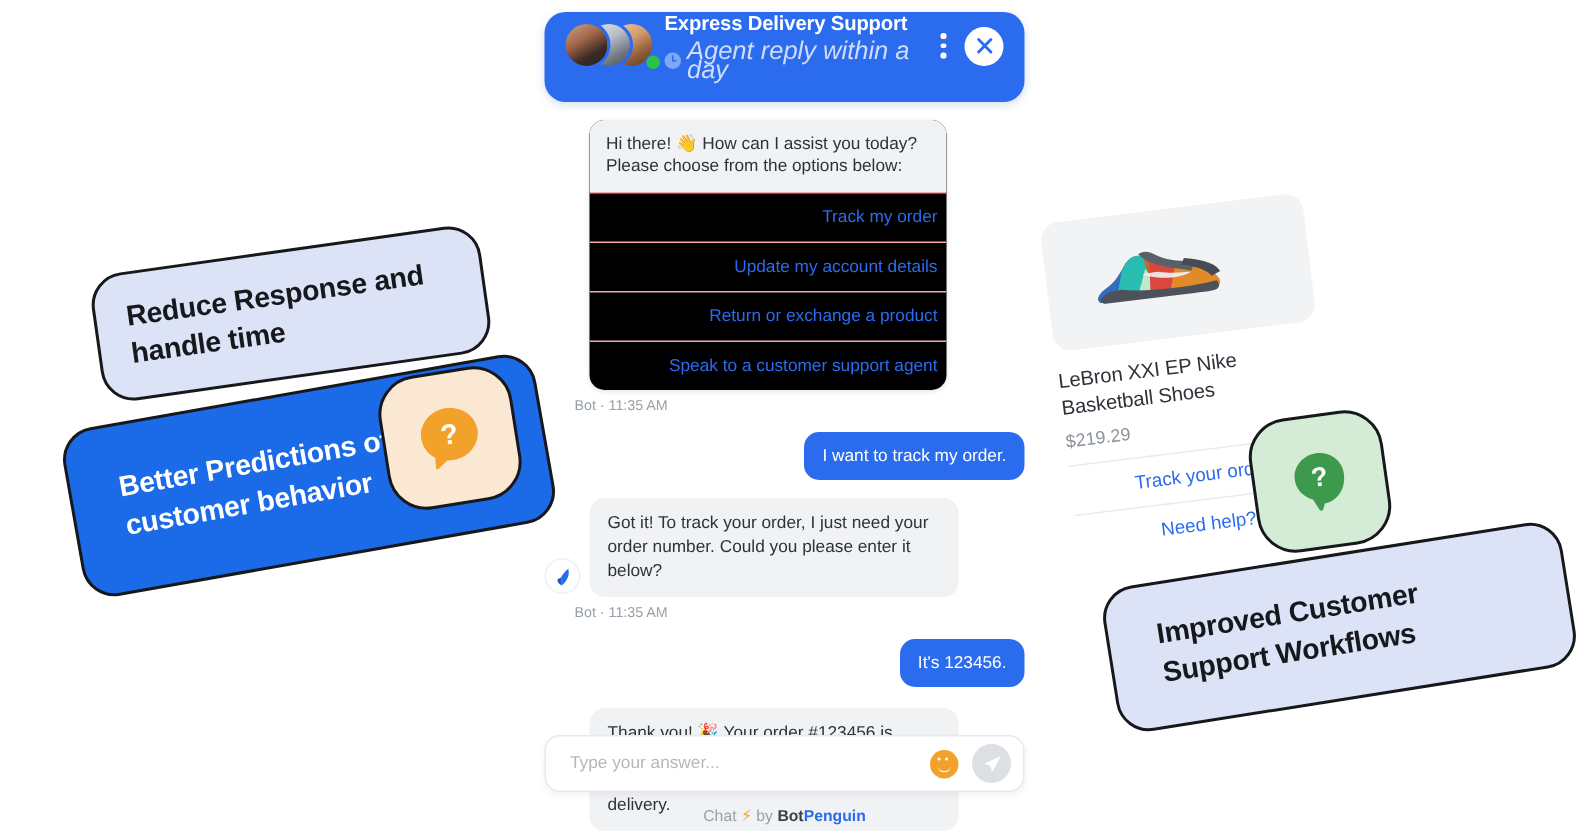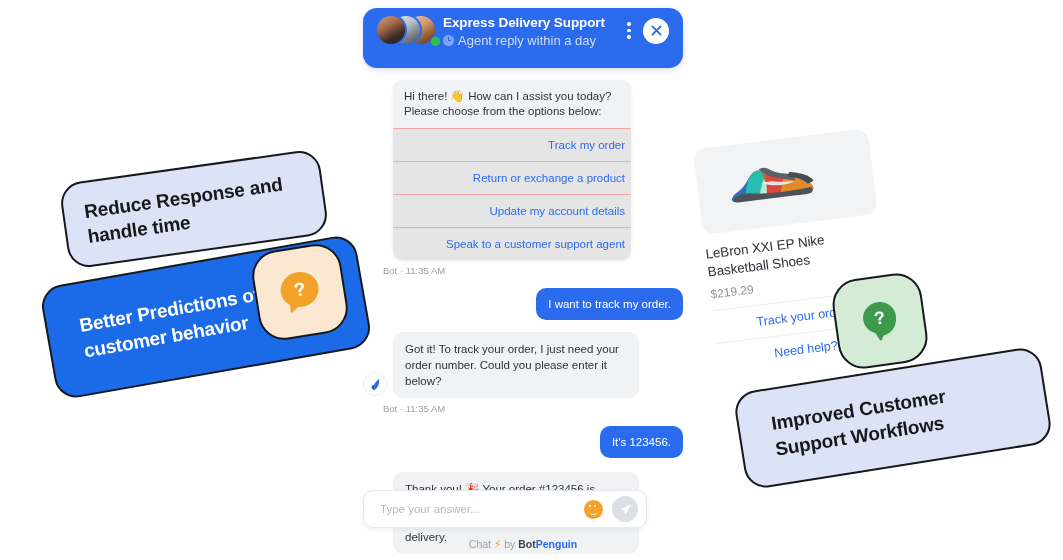--- a/index.html
+++ b/index.html
@@ -32,41 +32,41 @@
   .online-dot{
     position:absolute;left:55px;top:22px;width:9px;height:9px;border-radius:50%;
     background:#2bc24a;border:1.5px solid #2b6bee;z-index:5;
   }
   .head-text{flex:1;margin-left:10px;min-width:0;}
   .head-title{color:#fff;font-size:13.5px;font-weight:bold;letter-spacing:-.1px;line-height:16px;}
   .head-sub{display:flex;align-items:center;gap:4px;margin-top:3px;}
   .clock-ico{width:11px;height:11px;border-radius:50%;background:#7ea8f5;position:relative;flex:none;}
   .clock-ico::before{content:"";position:absolute;left:5px;top:2px;width:1px;height:4px;background:#2b6bee;}
   .clock-ico::after{content:"";position:absolute;left:5px;top:5.5px;width:3px;height:1px;background:#2b6bee;}
-  .head-sub span{color:#cfdcfb;font-size:13px;line-height:13px;}
+  .head-sub span{color:#cfdcfb;font-size:17px;line-height:13px;font-style:italic;}
   .head-actions{display:flex;align-items:center;gap:12px;flex:none;}
   .kebab{width:4px;display:flex;flex-direction:column;gap:3px;align-items:center;cursor:pointer;}
   .kebab i{width:3.5px;height:3.5px;border-radius:50%;background:#fff;display:block;}
   .close-btn{
     width:26px;height:26px;border-radius:50%;background:#fff;
     display:flex;align-items:center;justify-content:center;cursor:pointer;
   }
 
   .chat-body{position:relative;padding-top:12px;}
 
   .msg-row{display:flex;align-items:flex-end;margin-bottom:2px;}
   .bot-ava{
     width:22px;height:22px;border-radius:50%;background:#fff;
     border:1px solid #eef0f3;flex:none;margin-right:6px;margin-bottom:2px;
     display:flex;align-items:center;justify-content:center;
   }
   .bot-ava.hidden{visibility:hidden;}
 
   .card-options{
-    background:#e5e5e5;border-radius:10px;overflow:hidden;width:238px;
+    background:#000000;border-radius:10px;overflow:hidden;width:238px;
     box-shadow:0 1px 3px rgba(20,30,60,.10);
   }
   .opt-intro{
     background:#f1f2f4;color:#2e3238;font-size:11.5px;line-height:15px;
     padding:9px 11px 9px 11px;
   }
   .opt{
     text-align:right;color:#2b6bee;font-size:11.5px;
     padding:10px 6px;border-top:1px solid #fca5a5;cursor:pointer;
   }
@@ -78,21 +78,21 @@
     background:#f1f2f4;color:#2e3238;border-radius:10px;
     font-size:11.5px;line-height:16px;padding:9px 12px;max-width:222px;
   }
   .row-user{justify-content:flex-end;}
   .bubble-user{
     background:#2b6bee;color:#fff;border-radius:10px;
     font-size:11.5px;line-height:16px;padding:8px 12px;max-width:210px;
   }
 
   .input-bar{
-    position:absolute;left:0;top:482px;width:284px;box-sizing:border-box;
+    position:absolute;left:0;top:482px;width:320px;box-sizing:border-box;
     height:38px;background:#fff;border:1px solid #e7e9ec;border-radius:10px;
     display:flex;align-items:center;padding:0 8px 0 14px;
     box-shadow:0 2px 5px rgba(20,30,60,.06);
   }
   .input-bar input{
     flex:1;border:none;outline:none;font-size:11.5px;color:#30343a;
     font-family:inherit;background:transparent;
   }
   .input-bar input::placeholder{color:#b4b9c0;}
   .emoji-btn{
@@ -245,22 +245,22 @@
       </div>
     </div>
 
     <div class="chat-body">
 
       <div class="msg-row">
         <div class="bot-ava hidden"></div>
         <div class="card-options">
           <div class="opt-intro">Hi there! 👋 How can I assist you today? Please choose from the options below:</div>
           <div class="opt">Track my order</div>
+          <div class="opt">Update my account details</div>
           <div class="opt">Return or exchange a product</div>
-          <div class="opt">Update my account details</div>
           <div class="opt">Speak to a customer support agent</div>
         </div>
       </div>
       <div class="stamp">Bot · 11:35 AM</div>
 
       <div class="msg-row row-user">
         <div class="bubble-user">I want to track my order.</div>
       </div>
       <div style="height:10px"></div>
 

